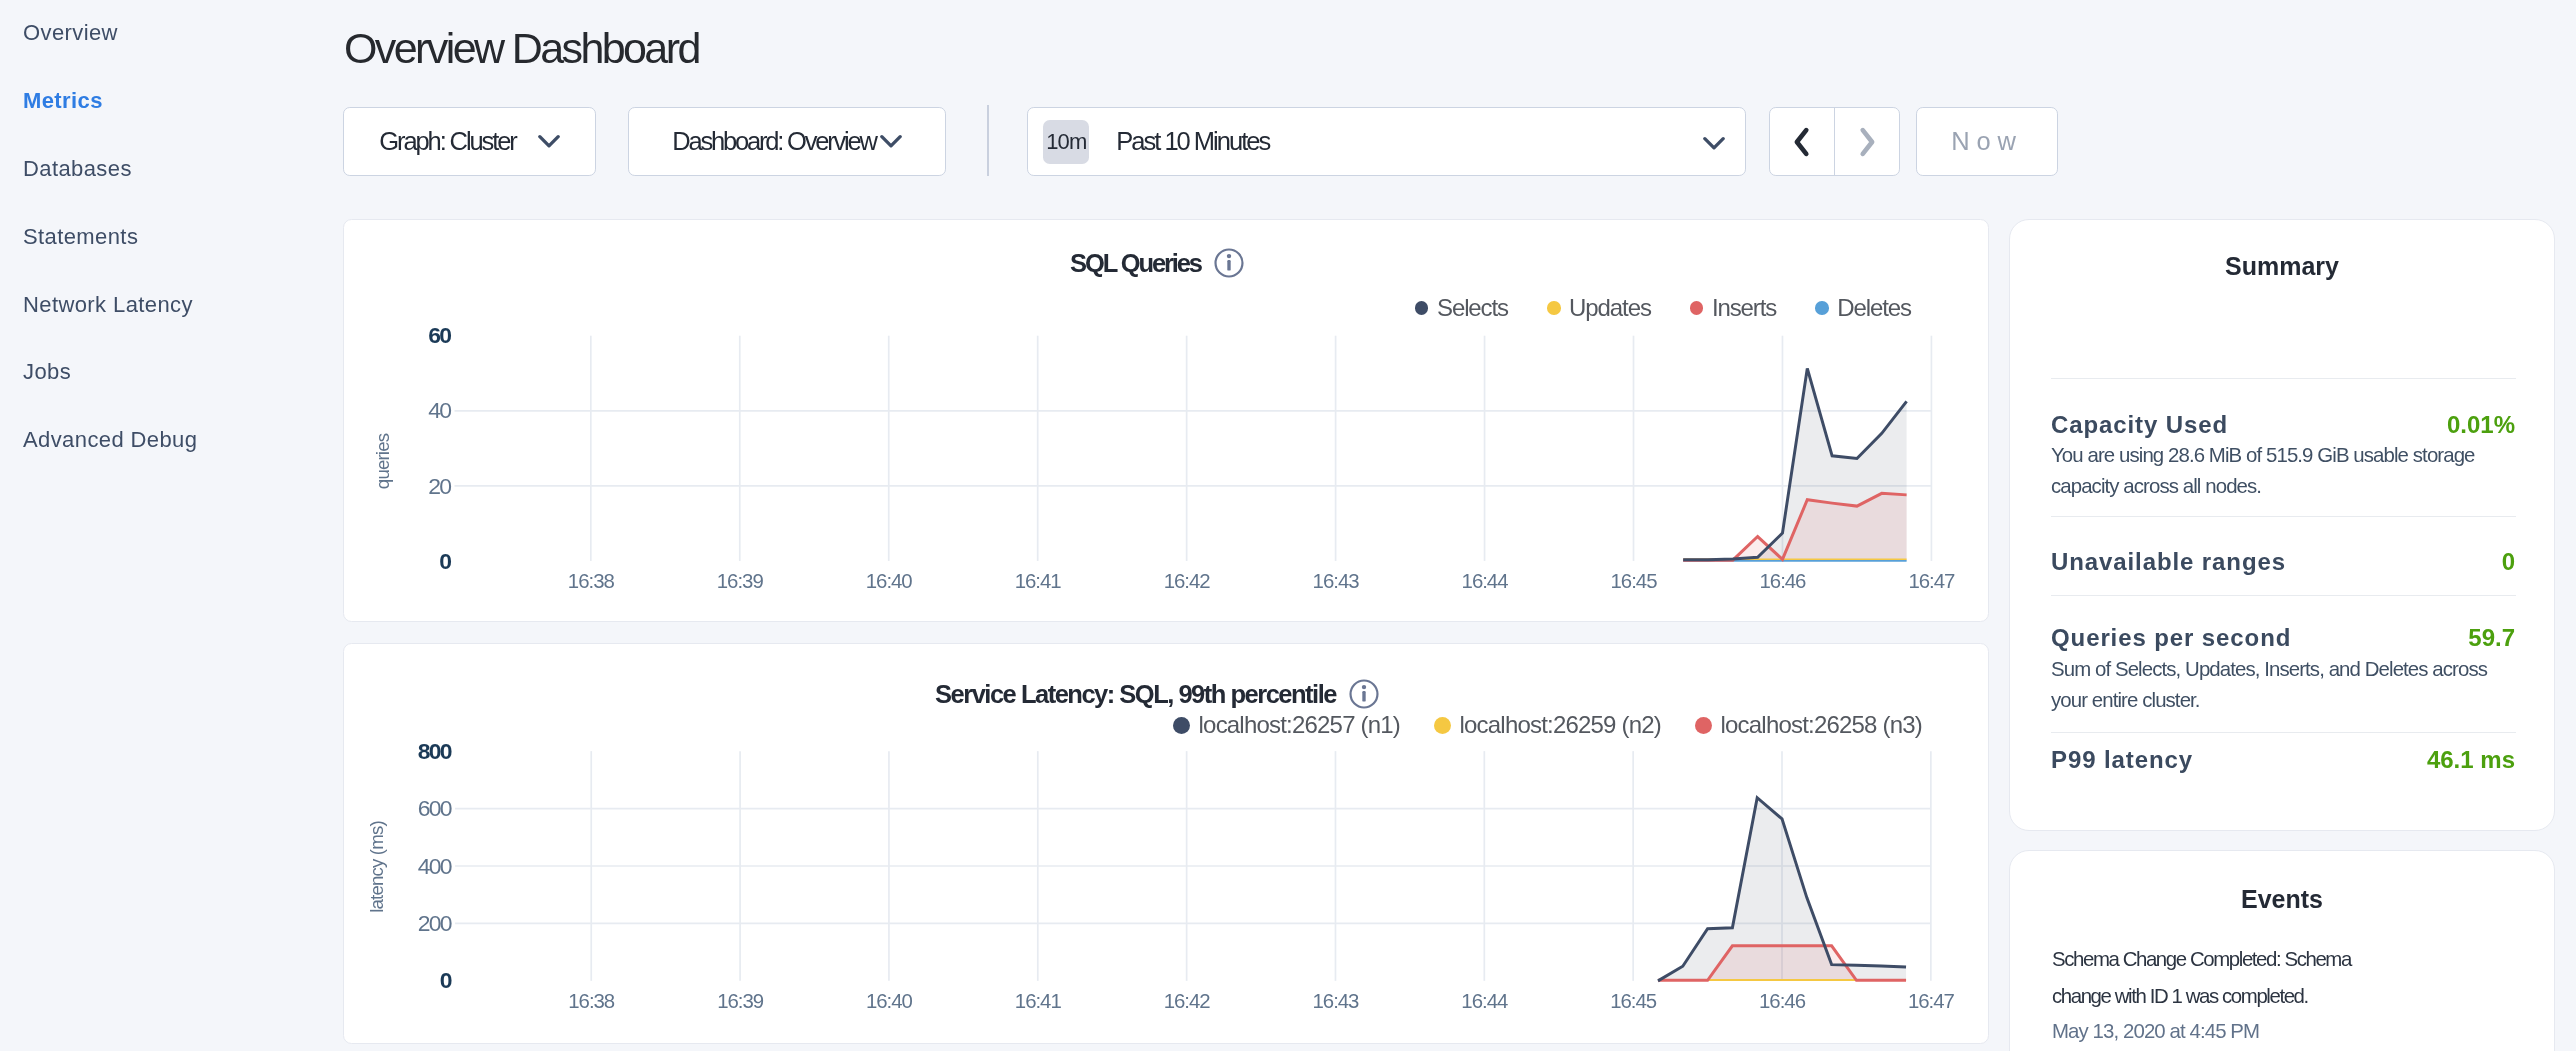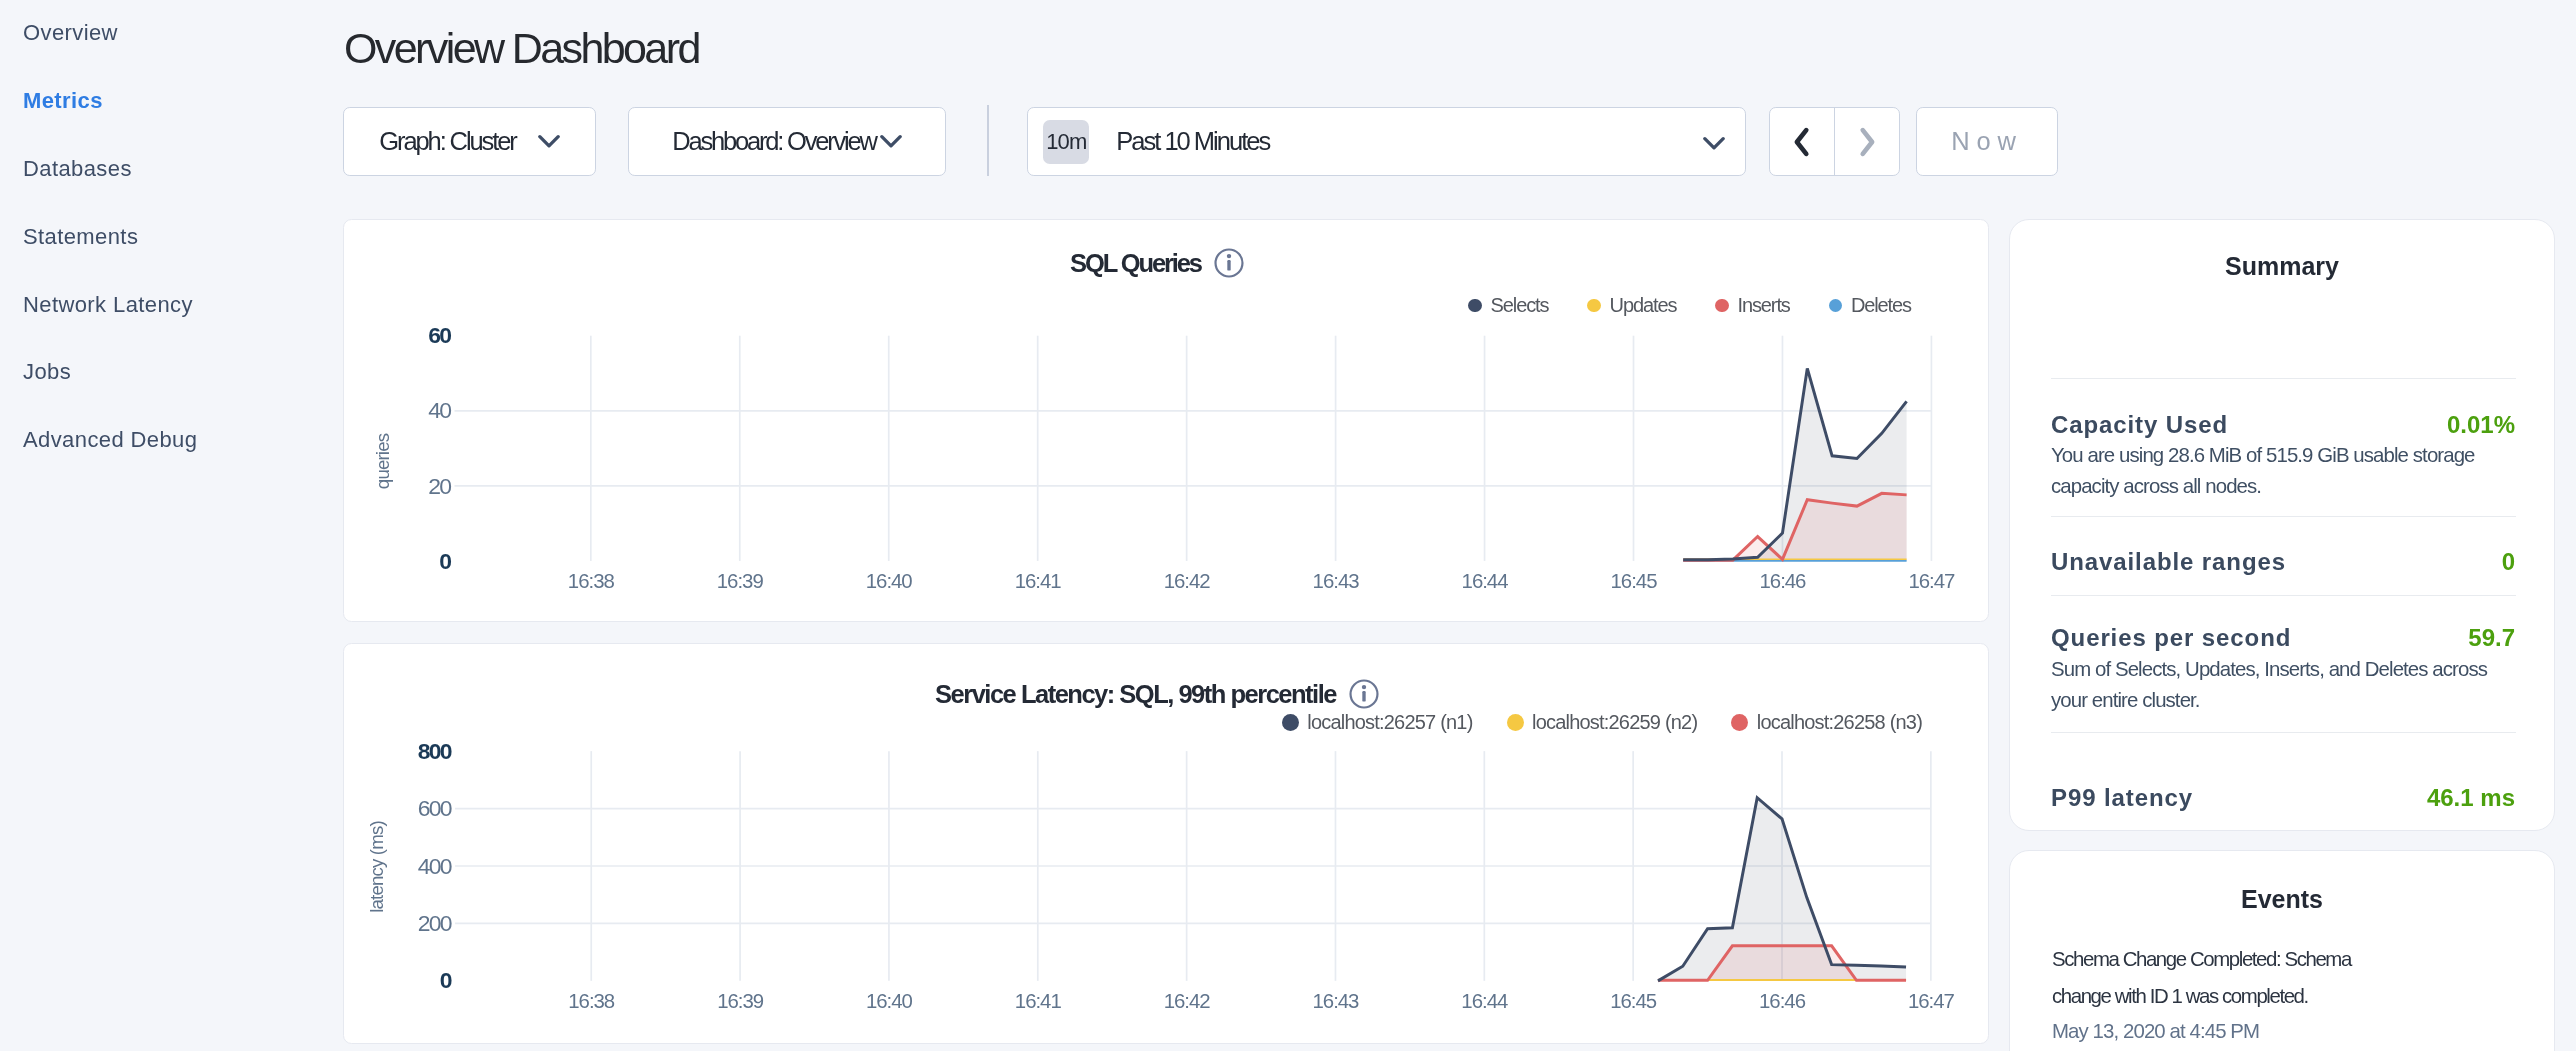--- a/index.html
+++ b/index.html
@@ -7,21 +7,21 @@
 .abs { position:absolute; }
 .nav { position:absolute; left:23px; font-size:22px; letter-spacing:0.4px; color:#3e4d66; line-height:25.5px; }
 .nav.active { color:#2f7de3; font-weight:bold; }
 .title { position:absolute; left:344px; top:27px; font-size:43px; letter-spacing:-2.6px; color:#26292e; line-height:1; }
 .btn { position:absolute; top:107px; height:69px; background:#fff; border:1.7px solid #ccd4e2; border-radius:6.8px;
   display:flex; align-items:center; justify-content:center; font-weight:normal; font-size:25.5px; color:#242a35; }
 .card { position:absolute; background:#fff; border:1.7px solid #e6e9f0; border-radius:8.5px; }
 .ctitle { position:absolute; left:0; width:100%; display:flex; align-items:center; justify-content:center;
   gap:12px; font-size:25.5px; font-weight:bold; color:#242a35; margin-left:-8.5px; }
 .legend { position:absolute; left:0; width:100%; display:flex; justify-content:flex-end; gap:39px;
-  font-size:20px; letter-spacing:-1.1px; color:#54585f; align-items:center; }
+  font-size:24px; letter-spacing:-1.1px; color:#54585f; align-items:center; }
 .li { display:flex; align-items:center; gap:8.5px; }
 .dot { width:13.6px; height:13.6px; border-radius:50%; flex:none; }
 .scard { position:absolute; width:546px; background:#fff; border:1.7px solid #e6e9f0; border-radius:20px; }
 .shead { position:absolute; left:0; width:100%; text-align:center; font-size:25px; font-weight:bold; color:#242a35; }
 .srow { position:absolute; left:41px; right:39px; display:flex; align-items:baseline; gap:15.3px; }
 .slab { font-weight:bold; font-size:24px; letter-spacing:0.9px; color:#3b4a5f; }
 .slink { font-weight:bold; font-size:24px; letter-spacing:0.5px; color:#2f7de3; }
 .sval { margin-left:auto; font-weight:bold; font-size:24px; color:#4ca00e; }
 .sdesc { position:absolute; left:41px; font-size:20.4px; letter-spacing:-0.9px; line-height:31px; color:#3f4f63; }
 .sdiv { position:absolute; left:41px; right:38px; border-top:1.7px solid #e8ebef; }
@@ -187,21 +187,21 @@
       <span class="slab">Unavailable ranges</span>
       <span class="sval">0</span>
     </div>
   <div class="sdiv" style="top:375px"></div>
   <div class="srow" style="top:404px">
       <span class="slab">Queries per second</span>
       <span class="sval">59.7</span>
     </div>
   <div class="sdesc" style="top:434px">Sum of Selects, Updates, Inserts, and Deletes across<br>your entire cluster.</div>
   <div class="sdiv" style="top:512px"></div>
-  <div class="srow" style="top:564px">
+  <div class="srow" style="top:526px">
       <span class="slab">P99 latency</span>
       <span class="sval">46.1 ms</span>
     </div>
 </div>
 <div class="scard" style="left:2009px;top:850px;height:255px">
   <div class="shead" style="top:34px">Events</div>
   <div class="edesc" style="top:90px">Schema Change Completed: Schema<br>change with ID 1 was completed.</div>
   <div class="etime" style="top:169px">May 13, 2020 at 4:45 PM</div>
 </div>
 

